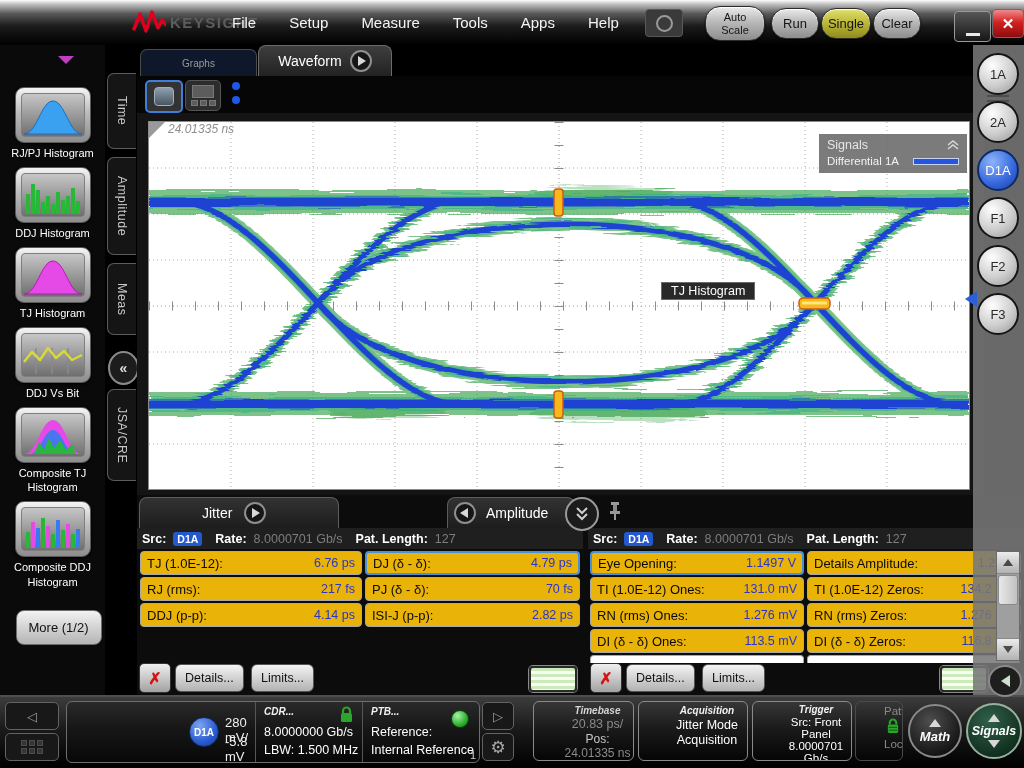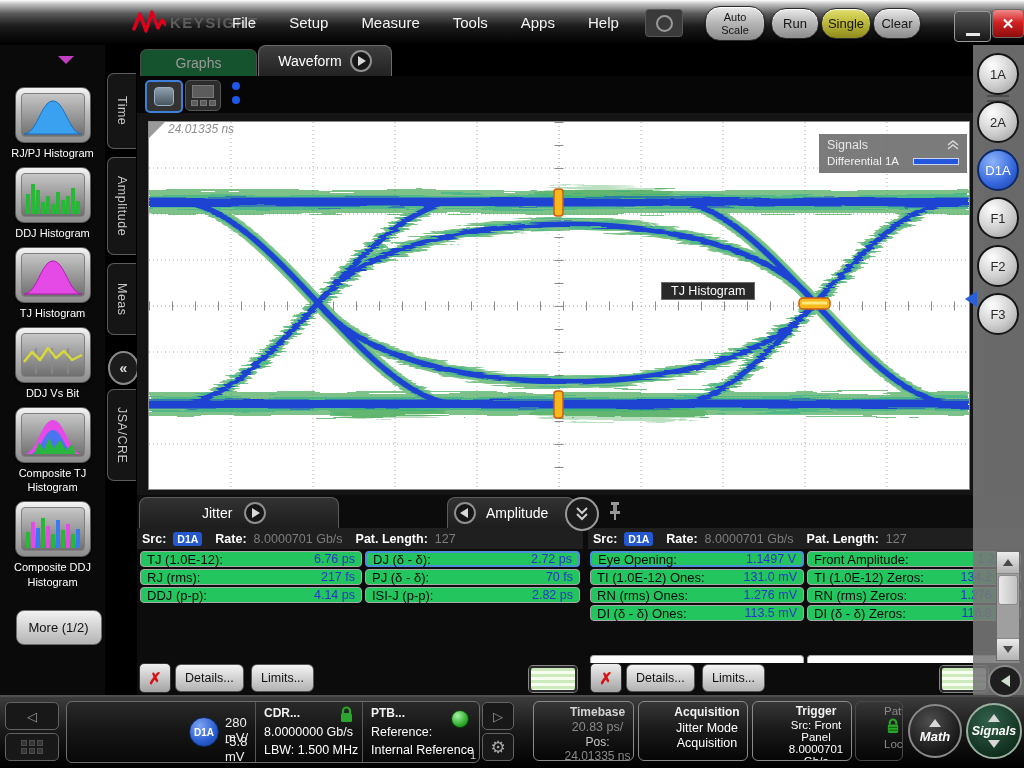--- a/index.html
+++ b/index.html
@@ -59,23 +59,23 @@
   
   #sidetabs{left:105px;top:45px;width:32px;height:650px;}
   .vtab{position:absolute;left:2px;width:28px;background:#151515;border:1px solid #5c5c5c;
     border-radius:7px 0 0 7px;border-right:none;display:flex;align-items:center;justify-content:center;}
   .vtab span{writing-mode:vertical-rl;color:#c9c9c9;font-size:12.5px;letter-spacing:.5px;}
   #collapse-btn{position:absolute;left:3px;top:306px;width:27px;height:30px;border-radius:50%;
     background:#1c1c1c;border:2px solid #8a8a8a;color:#ddd;font-size:14px;font-weight:bold;
     display:flex;align-items:center;justify-content:center;}
 
   
-  #graphs-tab{left:140px;top:49px;width:115px;height:26px;background:#14532d;
+  #graphs-tab{left:140px;top:49px;width:115px;height:26px;background:#0f172a;
     border:1px solid #4b4b4b;border-bottom:none;border-radius:7px 7px 0 0;
-    color:#9a9a9a;font-size:14px;display:flex;align-items:center;justify-content:center;}
+    color:#9a9a9a;font-size:10px;display:flex;align-items:center;justify-content:center;}
   #waveform-tab{left:258px;top:45px;width:132px;height:30px;
     background:linear-gradient(180deg,#3e3e3e,#222);border:1px solid #6b6b6b;border-bottom:none;
     border-radius:8px 8px 0 0;color:#fff;font-size:14px;
     display:flex;align-items:center;justify-content:center;gap:8px;}
   .play-circle{width:22px;height:22px;border-radius:50%;border:2px solid #8f8f8f;background:#161616;
     display:flex;align-items:center;justify-content:center;box-sizing:border-box;}
   .play-circle i{width:0;height:0;border-top:5px solid transparent;border-bottom:5px solid transparent;
     border-left:8px solid #d8d8d8;margin-left:2px;}
   .play-circle.rev i{border-left:none;border-right:8px solid #d8d8d8;margin-left:0;margin-right:2px;}
   #toolbar{left:137px;top:76px;width:836px;height:37px;background:#060606;}
@@ -130,21 +130,21 @@
   #jitter-tab{left:2px;width:200px;padding-left:62px;gap:12px;}
   #amp-tab{left:310px;width:128px;gap:10px;padding-left:6px;}
   .hdr-row{position:absolute;top:33px;height:21px;background:#1f1f1f;display:flex;
     align-items:center;gap:7px;padding-left:5px;font-size:12.5px;box-sizing:border-box;}
   .hdr-row .b{color:#fff;font-weight:bold;}
   .hdr-row .dim{color:#7d7d7d;}
   .src-badge{background:#2458cf;color:#fff;font-weight:bold;font-size:10.5px;
     border-radius:3px;padding:1px 4px;}
   .mtable{position:absolute;top:56px;display:grid;grid-template-columns:222px 215px;gap:2px 3px;}
   .mtable.amp{grid-template-columns:214px 214px;}
-  .cell{height:16px;background:#22c55e;border:1px solid #a8a8a8;border-radius:4px;
+  .cell{height:24px;background:#eab308;border:1px solid #a8a8a8;border-radius:4px;
     display:flex;align-items:center;justify-content:space-between;padding:0 6px;box-sizing:border-box;}
   .cell.sel{border:2px solid #4a90d9;}
   .clbl{color:#0a0a0a;font-size:13px;white-space:nowrap;}
   .cval{color:#2a35c8;font-size:12.5px;white-space:nowrap;}
   .partial-row{position:absolute;top:160px;height:7px;background:#fff;border:1px solid #a8a8a8;
     border-radius:4px 4px 0 0;border-bottom:none;overflow:hidden;}
   .btn-row{position:absolute;top:167px;height:32px;width:100%;}
   .xbtn{position:absolute;left:2px;top:1px;width:30px;height:28px;border-radius:5px;
     background:linear-gradient(180deg,#efefef,#a2a2a2);border:1px solid #333;
     color:#d41414;font-weight:bold;font-size:16px;display:flex;align-items:center;justify-content:center;}
@@ -184,21 +184,21 @@
   #grid-ico i{width:6px;height:6px;background:#353535;border:1px solid #4c4c4c;box-sizing:border-box;}
   #sb-main{position:absolute;left:66px;top:4px;width:412px;height:60px;border:1px solid #6e6e6e;
     border-radius:6px;background:rgba(18,18,18,.35);}
   .sb-sec{position:absolute;top:0;height:100%;box-sizing:border-box;}
   #sec-cdr,#sec-ptb{border-left:1px solid #565656;}
   #d1a-circ{position:absolute;left:122px;top:15px;width:30px;height:30px;border-radius:50%;
     background:radial-gradient(circle at 35% 28%,#7ea6f2,#2a5cd0 60%,#173d96 100%);
     border:1px solid #0c2a66;color:#fff;font-weight:bold;font-size:10px;
     display:flex;align-items:center;justify-content:center;box-sizing:border-box;}
   .sb-line{color:#efefef;font-size:13px;}
-  .sb-title{color:#f2f2f2;font-weight:bold;font-size:12px;}
+  .sb-title{color:#f2f2f2;font-weight:bold;font-style:italic;font-size:10px;}
   .sb-val{color:#fff;font-size:12.5px;}
   .sb-dim{color:#8a8a8a;}
   #ptb-led{position:absolute;right:10px;top:8px;width:16px;height:16px;border-radius:50%;
     background:radial-gradient(circle at 35% 30%,#a7f3a7,#2fae2f 60%,#147314);border:1px solid #0a4a0a;}
   #ptb-page{position:absolute;right:3px;bottom:1px;color:#cfcfcf;font-size:11px;}
   .sb-box{position:absolute;top:4px;height:60px;border:1px solid #8a8a8a;border-radius:6px;
     box-sizing:border-box;text-align:center;overflow:hidden;padding-left:28px;}
   .sb-box.dim-box{border-color:#4a4a4a;}
   .round-big{position:absolute;border-radius:50%;display:flex;flex-direction:column;
     align-items:center;justify-content:center;color:#fff;font-weight:bold;font-style:italic;box-sizing:border-box;}
@@ -513,21 +513,21 @@
       <span class="b" style="margin-left:6px;">Pat. Length:</span>
       <span class="dim">127</span>
     </div>
     <div class="mtable" style="left:3px;">
       <div class="cell">
           <span class="clbl">TJ (1.0E-12):</span>
           <span class="cval">6.76 ps</span>
         </div>
       <div class="cell sel">
           <span class="clbl">DJ (δ - δ):</span>
-          <span class="cval">2.72 ps</span>
+          <span class="cval">4.79 ps</span>
         </div>
       <div class="cell">
           <span class="clbl">RJ (rms):</span>
           <span class="cval">217 fs</span>
         </div>
       <div class="cell">
           <span class="clbl">PJ (δ - δ):</span>
           <span class="cval">70 fs</span>
         </div>
       <div class="cell">
@@ -574,21 +574,21 @@
       <span class="dim">8.0000701 Gb/s</span>
       <span class="b" style="margin-left:6px;">Pat. Length:</span>
       <span class="dim">127</span>
     </div>
     <div class="mtable amp" style="left:453px;">
       <div class="cell sel">
           <span class="clbl">Eye Opening:</span>
           <span class="cval">1.1497 V</span>
         </div>
       <div class="cell">
-          <span class="clbl">Front Amplitude:</span>
+          <span class="clbl">Details Amplitude:</span>
           <span class="cval">1.28 V</span>
         </div>
       <div class="cell">
           <span class="clbl">TI (1.0E-12) Ones:</span>
           <span class="cval">131.0 mV</span>
         </div>
       <div class="cell">
           <span class="clbl">TI (1.0E-12) Zeros:</span>
           <span class="cval">134.2 mV</span>
         </div>

